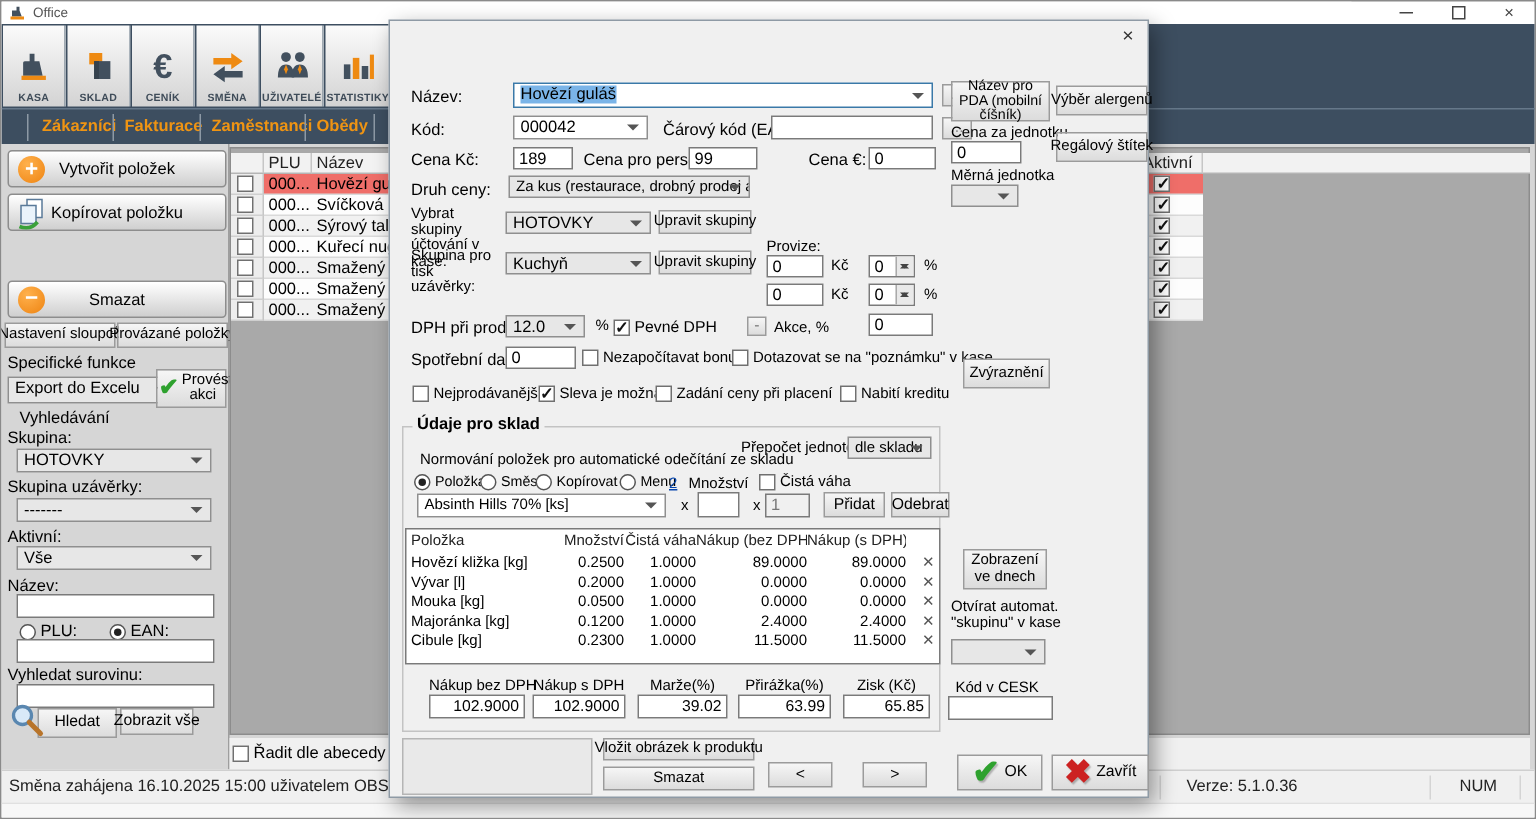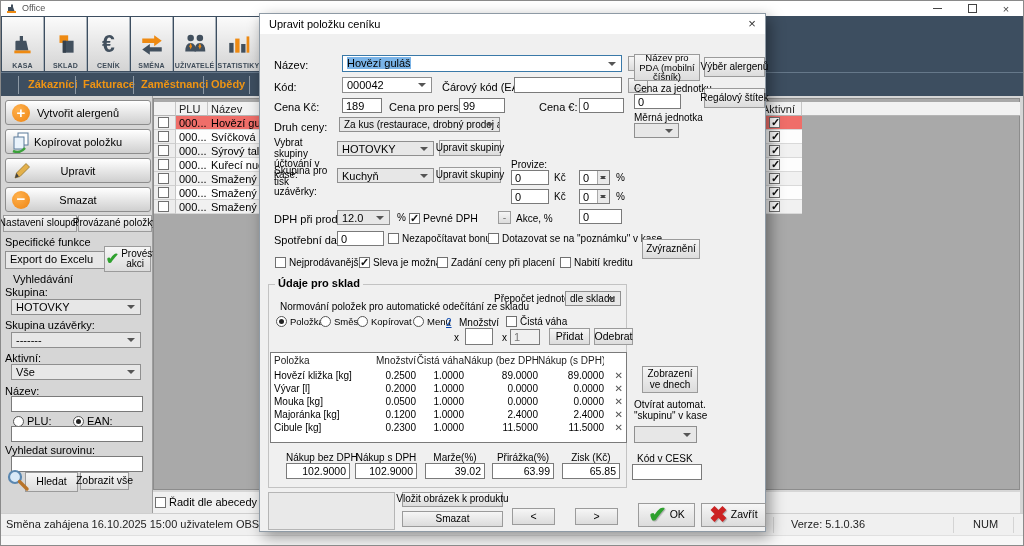--- a/index.html
+++ b/index.html
@@ -161,36 +161,29 @@
     <div class="tabsep" style="left:202px"></div>
     <div class="tab" style="left:210px">Obědy</div>
     <div class="tabsep" style="left:248px"></div>
   </div>
 
   <div id="mainarea">
 
     <div id="sidebar">
       <div class="btn3d" style="left:4px;top:4px;width:146px;height:25px">
         <span class="abs" style="left:6px;top:3px;width:18px;height:18px;border-radius:50%;background:radial-gradient(circle at 35% 30%,#ffb14d,#ee8412);color:#fff;font-weight:bold;font-size:15px;line-height:17px;text-align:center">+</span>
-        <span>Vytvořit alergenů</span>
+        <span>Vytvořit položek</span>
       </div>
       <div class="btn3d" style="left:4px;top:33px;width:146px;height:25px">
         <span class="abs" style="left:4px;top:1px"><svg width="22" height="22" viewBox="0 0 22 22">
               <rect x="8" y="2" width="10" height="12" fill="#fff" stroke="#5a7a99"></rect>
               <rect x="4" y="6" width="10" height="12" fill="#eaf3fb" stroke="#5a7a99"></rect>
               <path d="M3 20 q7 3 12 -3" stroke="#3aa13a" stroke-width="2.5" fill="none"></path>
             </svg></span>
         <span>Kopírovat položku</span>
-      </div>
-      <div class="btn3d" style="left:4px;top:62px;width:146px;height:25px">
-        <span class="abs" style="left:6px;top:2px"><svg width="20" height="20" viewBox="0 0 20 20">
-              <path d="M3 17 l1.5 -5 L14 2.5 l3.5 3.5 L8 15.5 z" fill="#e3b04b" stroke="#8a6a20" stroke-width=".7"></path>
-              <path d="M3 17 l1.5 -5 2.5 3.5 z" fill="#444"></path>
-            </svg></span>
-        <span>Upravit</span>
       </div>
       <div class="btn3d" style="left:4px;top:91px;width:146px;height:25px">
         <span class="abs" style="left:6px;top:3px;width:18px;height:18px;border-radius:50%;background:radial-gradient(circle at 35% 30%,#ffb14d,#ee8412);color:#fff;font-weight:bold;font-size:15px;line-height:16px;text-align:center">−</span>
         <span>Smazat</span>
       </div>
       <div class="btn" style="left:2px;top:119px;width:74px;height:17px;font-size:10px">Nastavení sloupců</div>
       <div class="btn" style="left:77px;top:119px;width:74px;height:17px;font-size:10px">Provázané položky</div>
       <div class="lbl" style="left:4px;top:141px">Specifické funkce</div>
       <div class="cmb" style="left:4px;top:155px;width:113px;height:18px">Export do Excelu</div>
       <div class="btn" style="left:103px;top:150px;width:47px;height:26px;font-size:10px;line-height:1;flex-direction:row;gap:2px">
@@ -316,21 +309,20 @@
     <div class="abs" style="left:5px;top:4px;width:254px;overflow:hidden;white-space:nowrap">Směna zahájena 16.10.2025 15:00 uživatelem OBSLUHA, nyní je př</div>
     <div class="ssep" style="left:772px"></div>
     <div class="abs" style="left:790px;top:4px">Verze: 5.1.0.36</div>
     <div class="ssep" style="left:952px"></div>
     <div class="abs" style="left:972px;top:4px">NUM</div>
     <div class="ssep" style="left:1012px"></div>
   </div>
   <div id="bottomstrip"></div>
 
   <div id="dialog">
-    <div id="dlgtitle">Upravit položku ceníku</div>
     <div id="dlgclose">×</div>
 
     <div class="lbl" style="left:14px;top:46px">Název:</div>
     <div class="cmb white" style="left:82px;top:41px;width:280px;height:17px;border-color:#3a79a8"><span class="sel">Hovězí guláš</span></div>
     <div class="btn" style="left:368px;top:42px;width:20px;height:15px;color:#888">...</div>
     <div class="lbl" style="left:14px;top:68px">Kód:</div>
     <div class="cmb white" style="left:82px;top:63px;width:90px;height:16px">000042</div>
     <div class="lbl" style="left:182px;top:68px">Čárový kód (EAN):</div>
     <div class="inp" style="left:254px;top:63px;width:108px;height:16px"></div>
     <div class="btn" style="left:368px;top:64px;width:20px;height:15px;color:#888">...</div>
@@ -436,20 +428,21 @@
     <div class="radio" style="left:153px;top:302px;font-size:9.5px">
         <span class="dot"></span>
         <span>Menu</span>
       </div>
     <div class="lbl small" style="left:186px;top:304px;color:#0645ad;text-decoration:underline">2</div>
     <div class="lbl small" style="left:199px;top:304px">Množství</div>
     <div class="cb" style="left:246px;top:302px">
         <span class="box"></span>
         <span>Čistá váha</span>
       </div>
+    <div class="cmb white" style="left:18px;top:315px;width:166px;height:16px;font-size:10px">Absinth Hills 70% [ks]</div>
     <div class="lbl small" style="left:194px;top:319px">x</div>
     <div class="inp" style="left:205px;top:314px;width:28px;height:17px"></div>
     <div class="lbl small" style="left:242px;top:319px">x</div>
     <div class="inp ro" style="left:250px;top:315px;width:30px;height:16px">1</div>
     <div class="btn" style="left:289px;top:314px;width:41px;height:17px">Přidat</div>
     <div class="btn" style="left:334px;top:314px;width:39px;height:17px">Odebrat</div>
 
     <div class="ing">
       <div class="irow ihead">
         <span>Položka</span>

